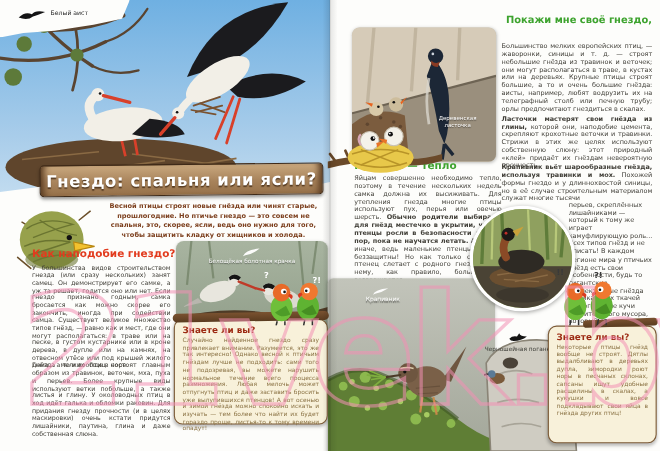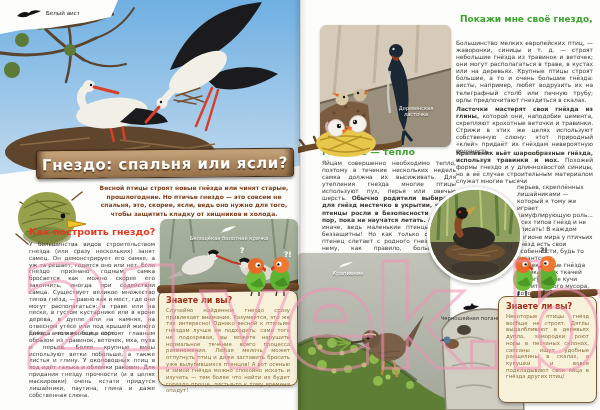--- a/index.html
+++ b/index.html
@@ -111,21 +111,21 @@
       <path d="M18 52 Q36 44 56 46"></path>
       <path d="M24 14 Q40 26 58 28"></path>
     </g>
     <ellipse cx="35" cy="50" rx="24" ry="9" fill="#6e7836" opacity=".6"></ellipse>
     <circle cx="51" cy="30" r="2.4" fill="#111"></circle>
     <path d="M55 34 L74 38 L56 42 Z" fill="#f2c12e" stroke="#b8860e" stroke-width="1"></path>
   </svg>
 
   <div class="abs" style="left:92px;top:184px;width:204px;text-align:center;font-size:6px;font-weight:bold;color:#7c3f1d;line-height:1.45;">Весной птицы строят новые гнёзда или чинят старые, прошлогодние. Но птичье гнездо — это совсем не спальня, это, скорее, ясли, ведь оно нужно для того, чтобы защитить кладку от хищников и холода.</div>
 
-  <div class="abs red-head" style="left:29px;top:226px;">Как построить гнездо?</div>
+  <div class="abs red-head" style="left:29px;top:226px;">Как наподобие гнездо?</div>
   <div class="abs body-txt" style="left:29px;top:241px;width:126px;">У большинства видов строительством гнезда (или сразу нескольких) занят самец. Он демонстрирует его самке, а уж та решает, годится оно или нет. Если гнездо признано годным, самка бросается как можно скорее его закончить, иногда при содействии самца. Существует великое множество типов гнёзд, — равно как и мест, где они могут располагаться: в траве или на песке, в густом кустарнике или в кроне дерева, в дупле или на камнях, на отвесном утёсе или под крышей жилого дома... а то и вообще в норе.</div>
   <div class="abs body-txt" style="left:29px;top:330px;width:126px;">Гнёзда мелких птиц состоят главным образом из травинок, веточек, мха, пуха и перьев. Более крупные виды используют ветки побольше, а также листья и глину. У околоводных птиц в ход идёт галька и обломки раковин. Для придания гнезду прочности (и в целях маскировки) очень кстати придутся лишайники, паутина, глина и даже собственная слюна.</div>
 
   <div class="abs photo" style="left:160px;top:219px;width:138px;height:93px;background:linear-gradient(#a8b4a0,#8f9c88);">
     <svg width="138" height="93" viewBox="0 0 138 93">
       <g stroke="#6f7f63" stroke-width="2" opacity=".7">
         <path d="M14 0 L10 40"></path>
           <path d="M30 0 L34 34"></path>
           <path d="M112 0 L116 42"></path>
           <path d="M128 0 L124 30"></path>

